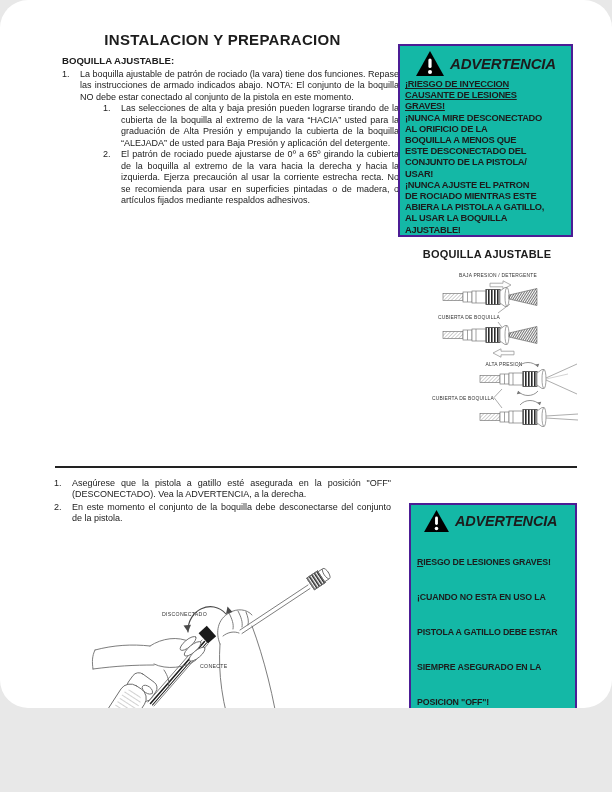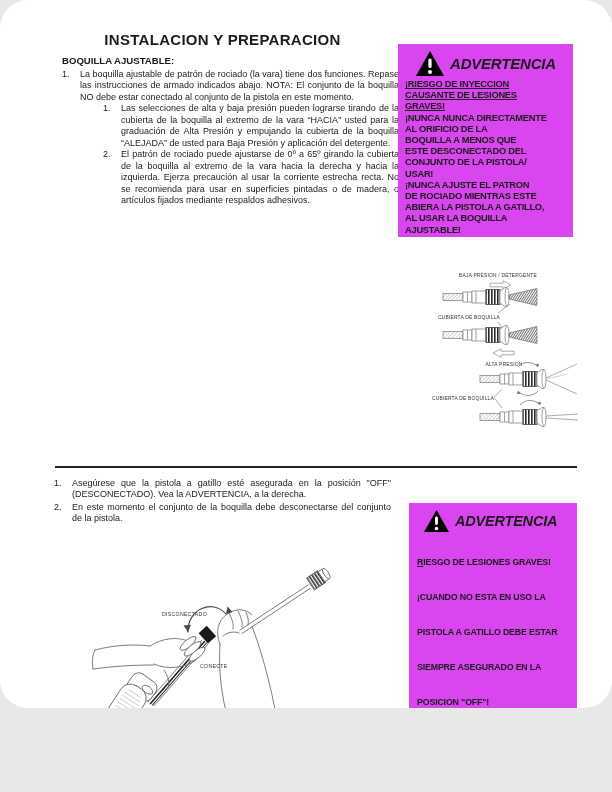--- a/index.html
+++ b/index.html
@@ -13,21 +13,21 @@
     position:absolute; left:54px; top:31px; width:337px;
     text-align:center; font-size:15px; font-weight:bold; letter-spacing:.3px;
   }
   .col-left { position:absolute; left:54px; top:55px; width:337px;margin-left:8px; }
   .sec-h { font-weight:bold; font-size:9.6px; margin:0 0 3px 0; }
   .li { display:flex; font-size:9px; line-height:11.45px; }
   .li .num { flex:0 0 18px; }
   .li .txt { flex:1; text-align:justify; }
   .li.sub { margin-left:41px; }
 
-  .warn { position:absolute; border:2px solid #d946ef; box-sizing:border-box; background:#d946ef; }
+  .warn { position:absolute; border:2px solid #4c1d95; box-sizing:border-box; background:#14b8a6; }
   .warn1 { left:398px; top:44px; width:175px; height:193px; padding:3px 5px 0 5px; }
   .warn2 { left:409px; top:503px; width:168px; height:229px; padding:3px 6px 0 6px; }
   .warn-head { display:flex; align-items:center; gap:5px; margin:1px 0 2px 10px; }
   .warn2 .warn-head { margin-left:6px; }
   .warn-title { font-size:15px; font-weight:bold; font-style:italic; letter-spacing:-.2px; }
   .warn2 .warn-title { font-size:14.5px; }
   .wline { font-size:9.3px; font-weight:bold; line-height:11.2px; letter-spacing:-.25px; white-space:nowrap; }
   .warn2 .wline { font-size:8.8px; line-height:11px; letter-spacing:-.15px;margin-top:24px; }
   .u { text-decoration:underline; }
   .w2-risk { margin:1px 0 10px 0; }
@@ -77,34 +77,35 @@
         <path d="M15,1 L29,26 L1,26 Z" fill="#000"></path>
         <rect x="13.4" y="8.5" width="3.2" height="9.5" rx="1.6" fill="#fff"></rect>
         <circle cx="15" cy="22" r="2" fill="#fff"></circle>
       </svg>
       <span class="warn-title">ADVERTENCIA</span>
     </div>
     <div>
       <div class="wline u">¡RIESGO DE INYECCION</div>
       <div class="wline u">CAUSANTE DE LESIONES</div>
       <div class="wline u">GRAVES!</div>
-      <div class="wline">¡NUNCA NUNCA DIRECTAMENTE</div>
+      <div class="wline">¡NUNCA MIRE DESCONECTADO</div>
       <div class="wline">AL ORIFICIO DE LA</div>
       <div class="wline">BOQUILLA A MENOS QUE</div>
       <div class="wline">ESTE DESCONECTADO DEL</div>
       <div class="wline">CONJUNTO DE LA PISTOLA/</div>
       <div class="wline">USAR!</div>
       <div class="wline">¡NUNCA AJUSTE EL PATRON</div>
       <div class="wline">DE ROCIADO MIENTRAS ESTE</div>
       <div class="wline">ABIERA LA PISTOLA A GATILLO,</div>
       <div class="wline">AL USAR LA BOQUILLA</div>
       <div class="wline">AJUSTABLE!</div>
     </div>
   </div>
 
+  <div class="diag-h">BOQUILLA AJUSTABLE</div>
 
   <svg class="svg-abs" style="left:398px; top:264px;" width="192" height="200" viewBox="0 0 192 200">
     <defs>
       <pattern id="hatch" width="2.6" height="2.6" patternUnits="userSpaceOnUse" patternTransform="rotate(45)">
         <line x1="0" y1="0" x2="0" y2="2.6" stroke="#8a8a8a" stroke-width="0.8"></line>
       </pattern>
       <pattern id="darkhatch" width="2" height="2" patternUnits="userSpaceOnUse" patternTransform="rotate(32)">
         <line x1="0" y1="0" x2="0" y2="2" stroke="#161616" stroke-width="1.2"></line>
       </pattern>
       <pattern id="vstripes" width="3" height="3" patternUnits="userSpaceOnUse">

